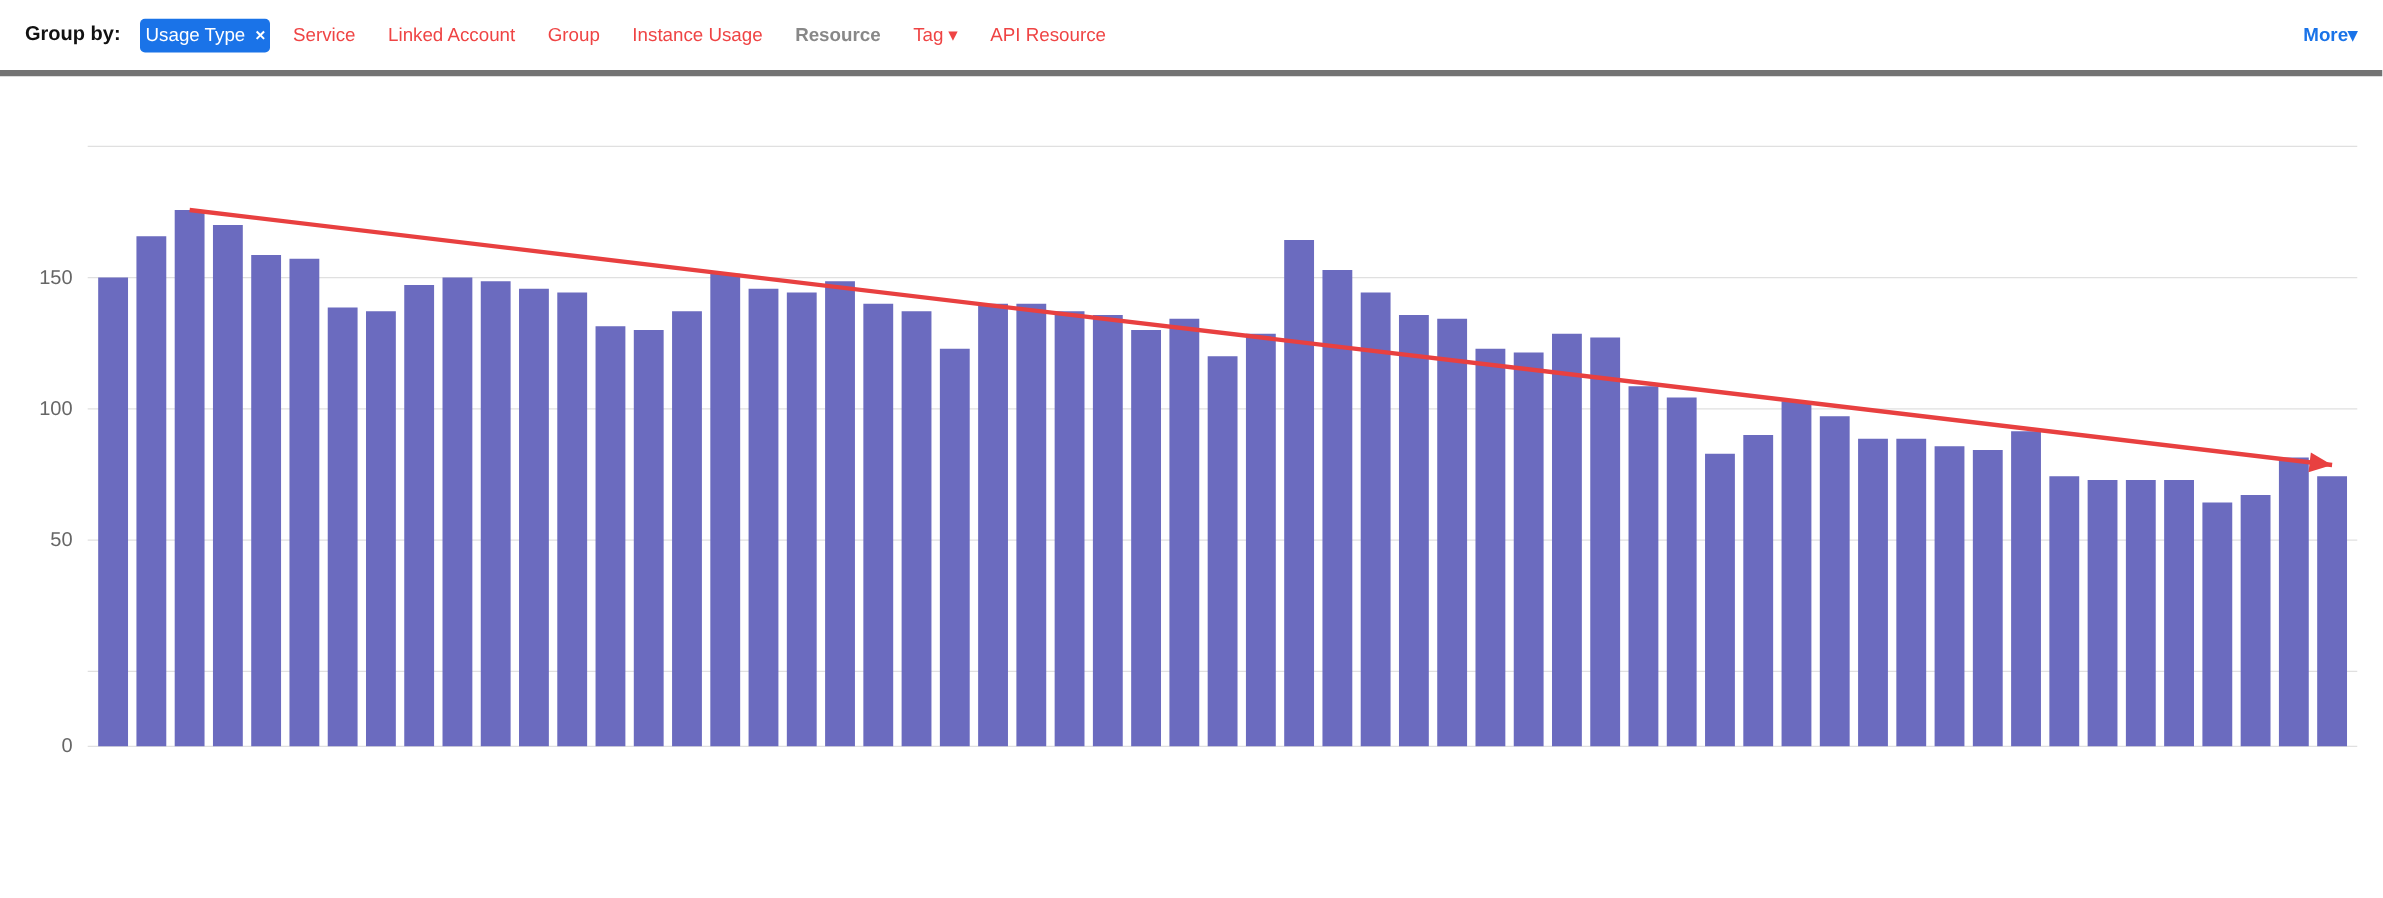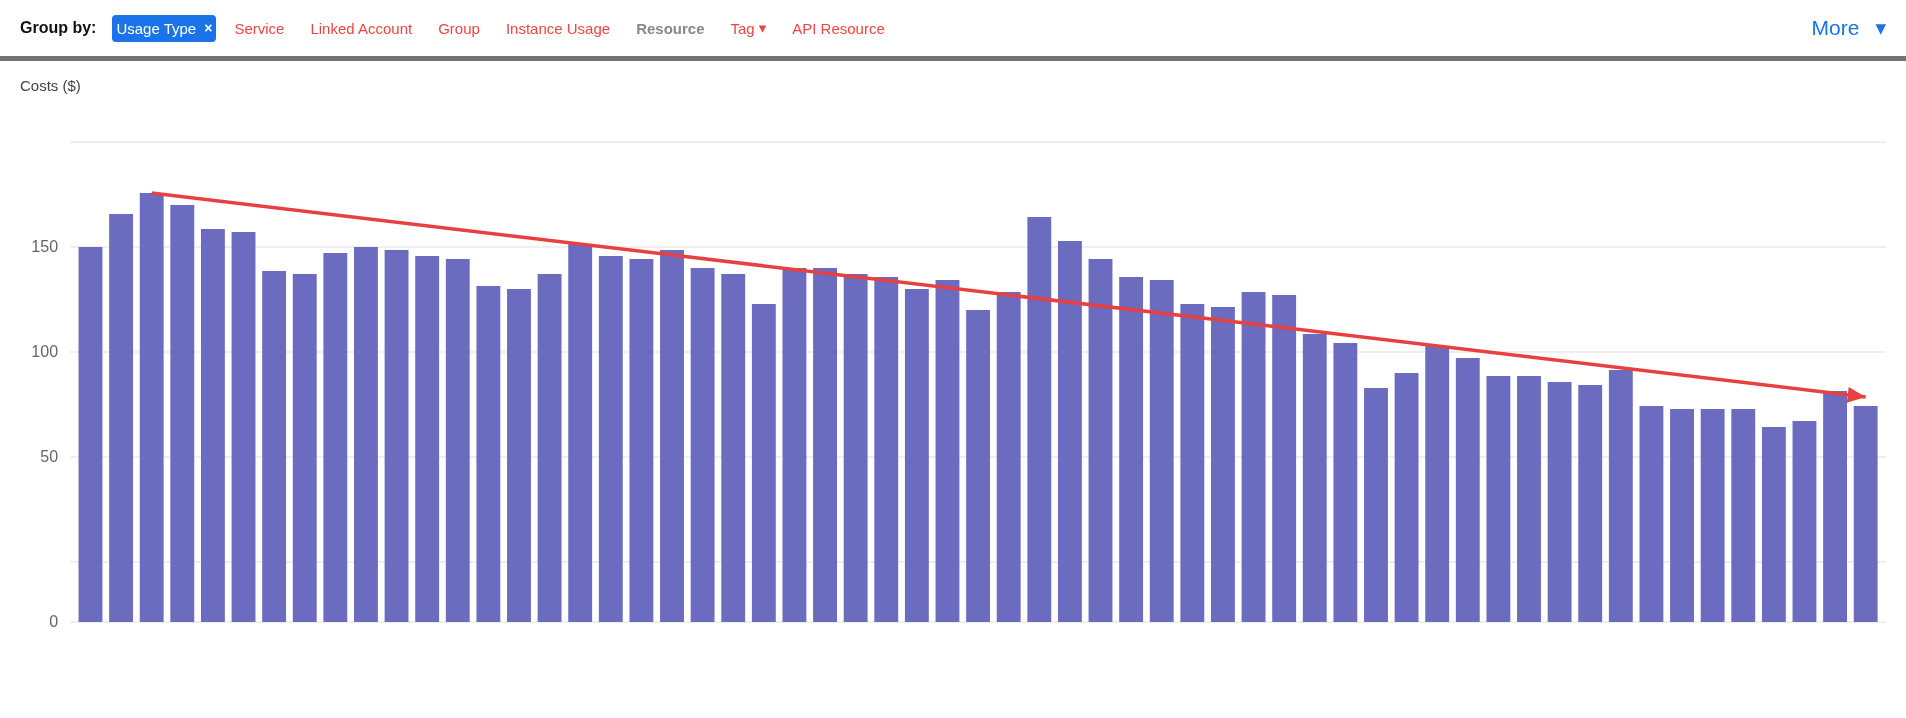--- a/index.html
+++ b/index.html
@@ -60,26 +60,26 @@
     }
 
     .filter-link.muted {
       color: #888;
       font-weight: bold;
     }
 
     .more-link {
       margin-left: auto;
       color: #1a73e8;
-      font-size: 21px;
-      font-weight: 400;
+      font-size: 15px;
+      font-weight: 700;
       cursor: pointer;
       display: flex;
       align-items: center;
-      gap: 16px;
+      gap: 0;
     }
 
     .chart-area {
       padding: 16px 20px 10px 20px;
     }
 
     .chart-title {
       font-size: 15px;
       color: #444;
       margin-bottom: 8px;
@@ -116,21 +116,20 @@
     <span>▾</span>
   </a>
   <a class="filter-link">API Resource</a>
   <div class="more-link">
     <span>More</span>
     <span>▾</span>
   </div>
 </div>
 
 <div class="chart-area">
-  <div class="chart-title">Costs ($)</div>
   <div class="chart-container">
     <svg class="chart-svg" viewBox="0 0 1860 570" preserveAspectRatio="none">
 
       <line x1="50" y1="40" x2="1860" y2="40" stroke="#e0e0e0" stroke-width="1"></line>
       <line x1="50" y1="145" x2="1860" y2="145" stroke="#e0e0e0" stroke-width="1"></line>
       <line x1="50" y1="250" x2="1860" y2="250" stroke="#e0e0e0" stroke-width="1"></line>
       <line x1="50" y1="355" x2="1860" y2="355" stroke="#e0e0e0" stroke-width="1"></line>
       <line x1="50" y1="460" x2="1860" y2="460" stroke="#e0e0e0" stroke-width="1"></line>
       <line x1="50" y1="520" x2="1860" y2="520" stroke="#e0e0e0" stroke-width="1"></line>
 

